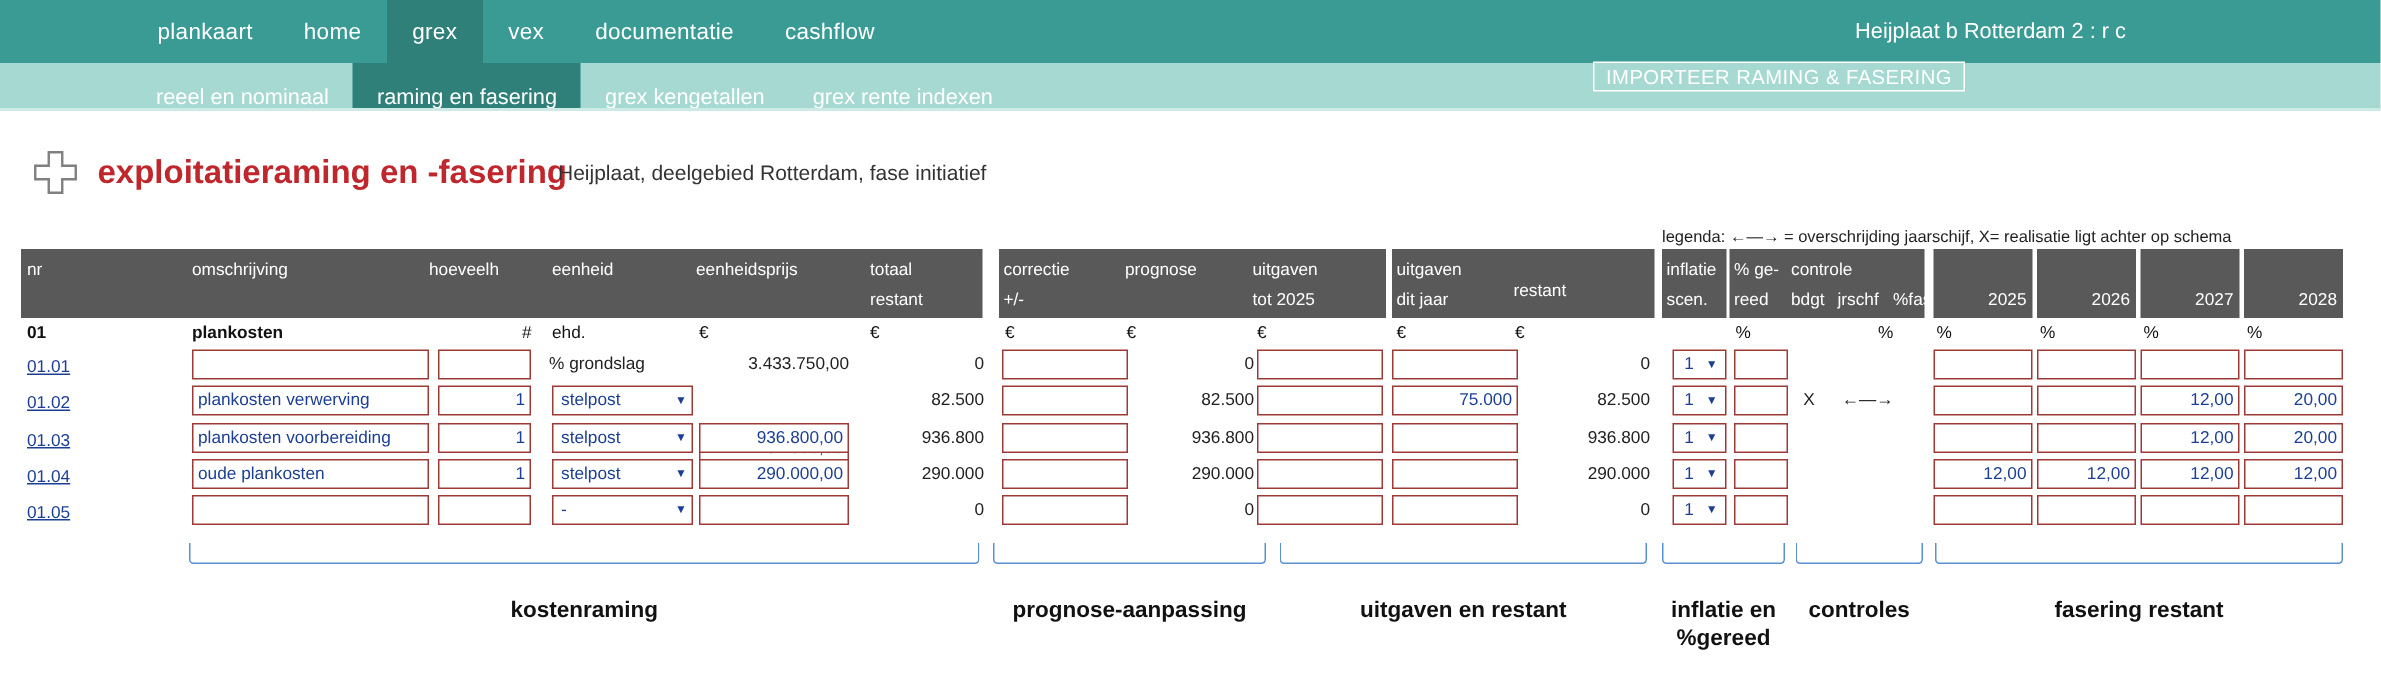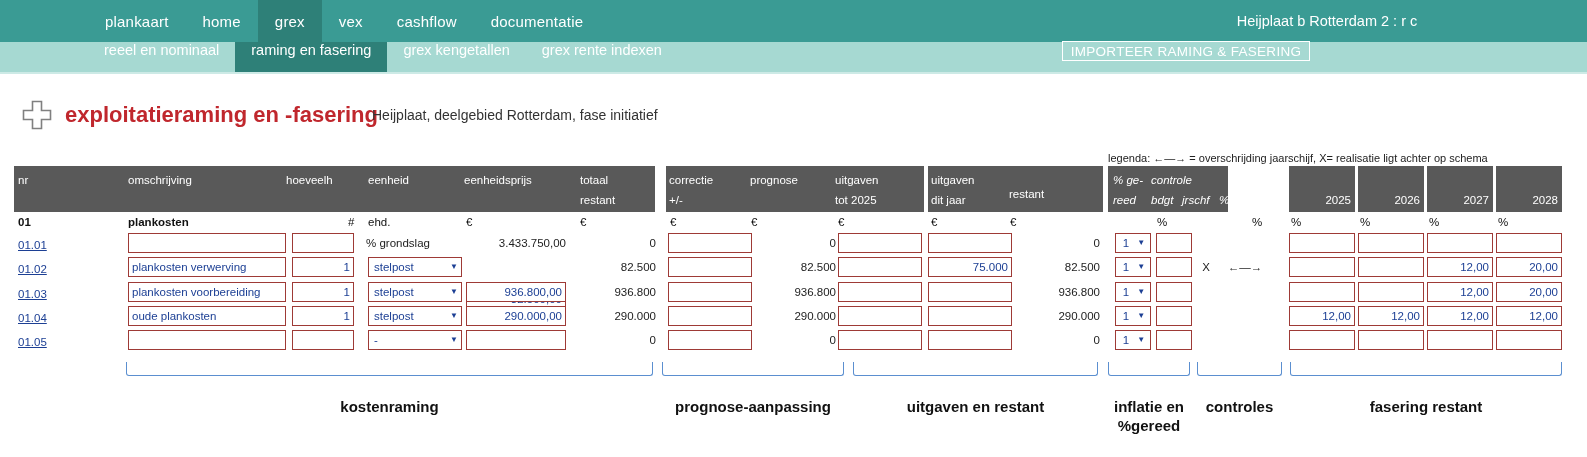--- a/index.html
+++ b/index.html
@@ -46,21 +46,21 @@
     position: absolute; left: 0; top: 42px;
     width: 1587px; height: 31px;
     background: #a6d9d2;
   }
   .subinner {
     position: absolute; left: 0; top: 0; height: 31px;
     display: flex; align-items: stretch;
     padding-left: 88px;
   }
   .subitem {
-    display: flex; align-items: flex-start;
+    display: flex; align-items: flex-end;
     padding: 0 16px;
     color: #ffffff; font-size: 14.5px;
     white-space: nowrap; cursor: pointer;
   }
   .subitem.active { background: #2e8078; }
   .importbtn {
     position: absolute; left: 1062px; top: 41px;
     width: 248px; height: 20px;
     border: 1px solid #ffffff;
     color: #ffffff; font-size: 13.5px;
@@ -215,24 +215,24 @@
     <div class="navitem">
         <span>home</span>
       </div>
     <div class="navitem active">
         <span>grex</span>
       </div>
     <div class="navitem">
         <span>vex</span>
       </div>
     <div class="navitem">
+        <span>documentatie</span>
+      </div>
+    <div class="navitem">
         <span>cashflow</span>
-      </div>
-    <div class="navitem">
-        <span>documentatie</span>
       </div>
   </div>
   <div class="projtitle">Heijplaat b Rotterdam 2 : r c</div>
 </div>
 
 <div class="subbar">
   <div class="subinner">
     <div class="subitem">
         <span>reeel en nominaal</span>
       </div>
@@ -283,21 +283,21 @@
     <div class="hlbl" style="left:3px; top:28px;">dit jaar</div>
     <div class="hlbl" style="left:81px; top:8px;margin-top:14px;">restant</div>
     <div class="hlbl" style="left:81px; top:28px;margin-top:40px;">raming</div>
   </div>
 
   <div class="hblock" style="left:1108px; width:43px;">
     <div class="hlbl" style="left:3px; top:8px;">inflatie</div>
     <div class="hlbl" style="left:3px; top:28px;">scen.</div>
   </div>
 
-  <div class="hblock" style="left:1110px; width:118px;font-style:italic;">
+  <div class="hblock" style="left:1153px; width:130px;">
     <div class="hlbl" style="left:3px; top:8px;">% ge-</div>
     <div class="hlbl" style="left:3px; top:28px;">reed</div>
     <div class="hlbl" style="left:41px; top:8px;">controle</div>
     <div class="hlbl" style="left:41px; top:28px;">bdgt</div>
     <div class="hlbl" style="left:72px; top:28px;">jrschf</div>
     <div class="hlbl" style="left:109px; top:28px;">%fas.</div>
   </div>
 
   <div class="hblock" style="left:1289px; width:66px;">
     <div class="hlbl r" style="right:4px; top:28px;">2025</div>

